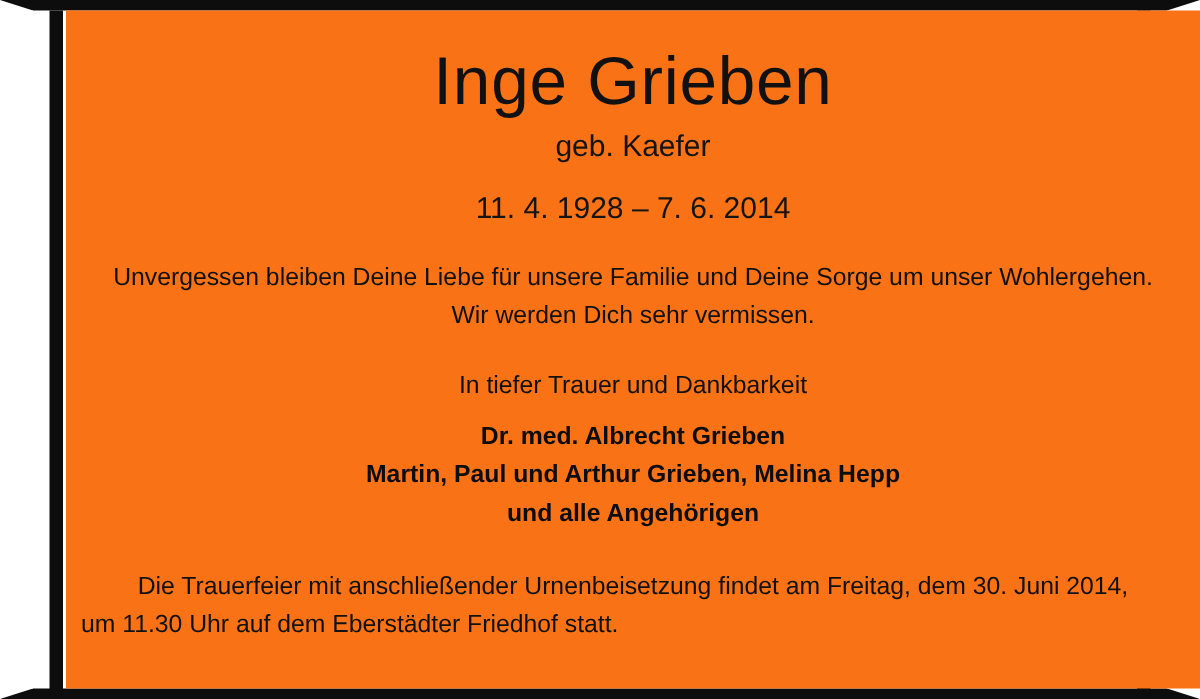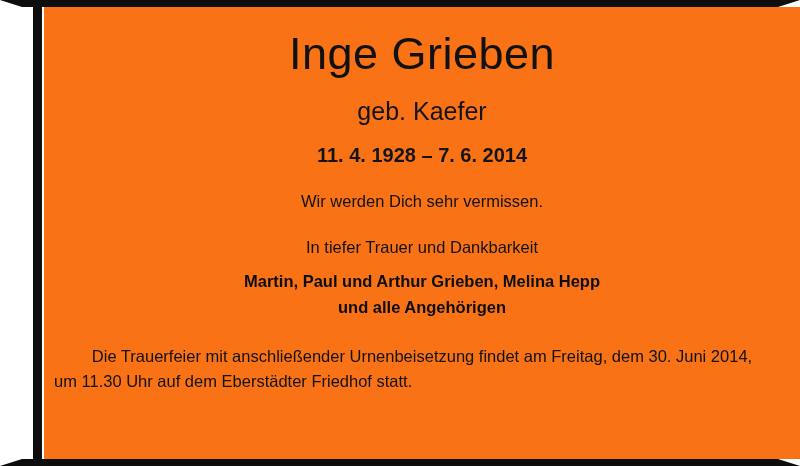--- a/index.html
+++ b/index.html
@@ -50,29 +50,28 @@
   .name {
     margin: 0;
     padding-top: 22px;
     font-size: 45px;
     font-weight: normal;
     letter-spacing: 0.5px;
     line-height: 1.1;
     color: #111111;
   }
   .maiden {
-    margin-top: 18px;
-    font-size: 25px;
+    margin-top: 8px;
+    font-size: 20px;
     color: #141414;
   }
   .dates {
     margin-top: 18px;
     font-size: 20px;
     color: #141414;
-    font-weight: bold;
   }
   .memorial {
     margin-top: 22px;
     font-size: 16.5px;
     line-height: 1.55;
     color: #111111;
   }
   .mourning-intro {
     margin-top: 24px;
     font-size: 16.5px;
@@ -113,26 +112,28 @@
 
   <div class="inner">
 
     <h1 class="name">Inge Grieben</h1>
 
     <div class="maiden">geb. Kaefer</div>
 
     <div class="dates">11. 4. 1928 – 7. 6. 2014</div>
 
     <div class="memorial">
+      <div>Unvergessen bleiben Deine Liebe für unsere Familie und Deine Sorge um unser Wohlergehen.</div>
       <div>Wir werden Dich sehr vermissen.</div>
     </div>
 
     <div class="mourning-intro">In tiefer Trauer und Dankbarkeit</div>
 
     <div class="family">
+      <div>Dr. med. Albrecht Grieben</div>
       <div>Martin, Paul und Arthur Grieben, Melina Hepp</div>
       <div>und alle Angehörigen</div>
     </div>
 
     <div class="ceremony">
       <span class="line1">Die Trauerfeier mit anschließender Urnenbeisetzung findet am Freitag, dem 30. Juni 2014,</span>
       <span class="line2">um 11.30 Uhr auf dem Eberstädter Friedhof statt.</span>
     </div>
 
   </div>

